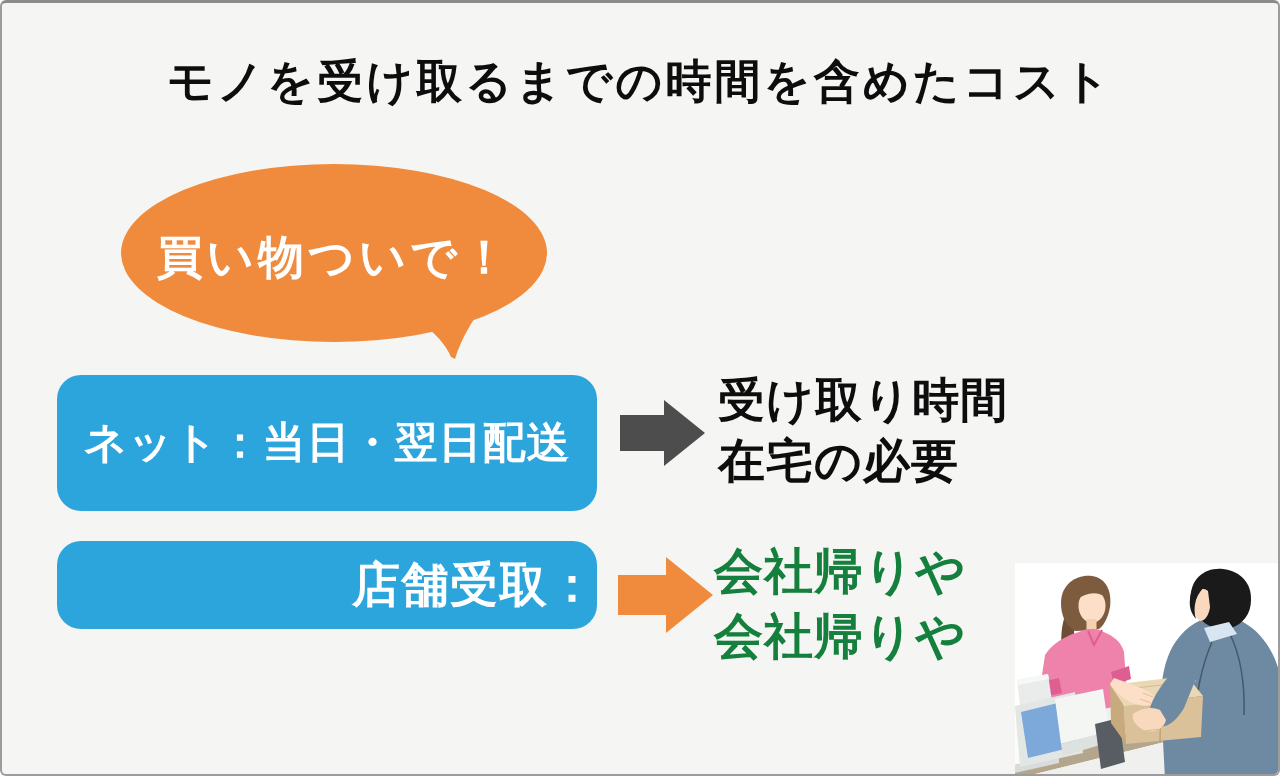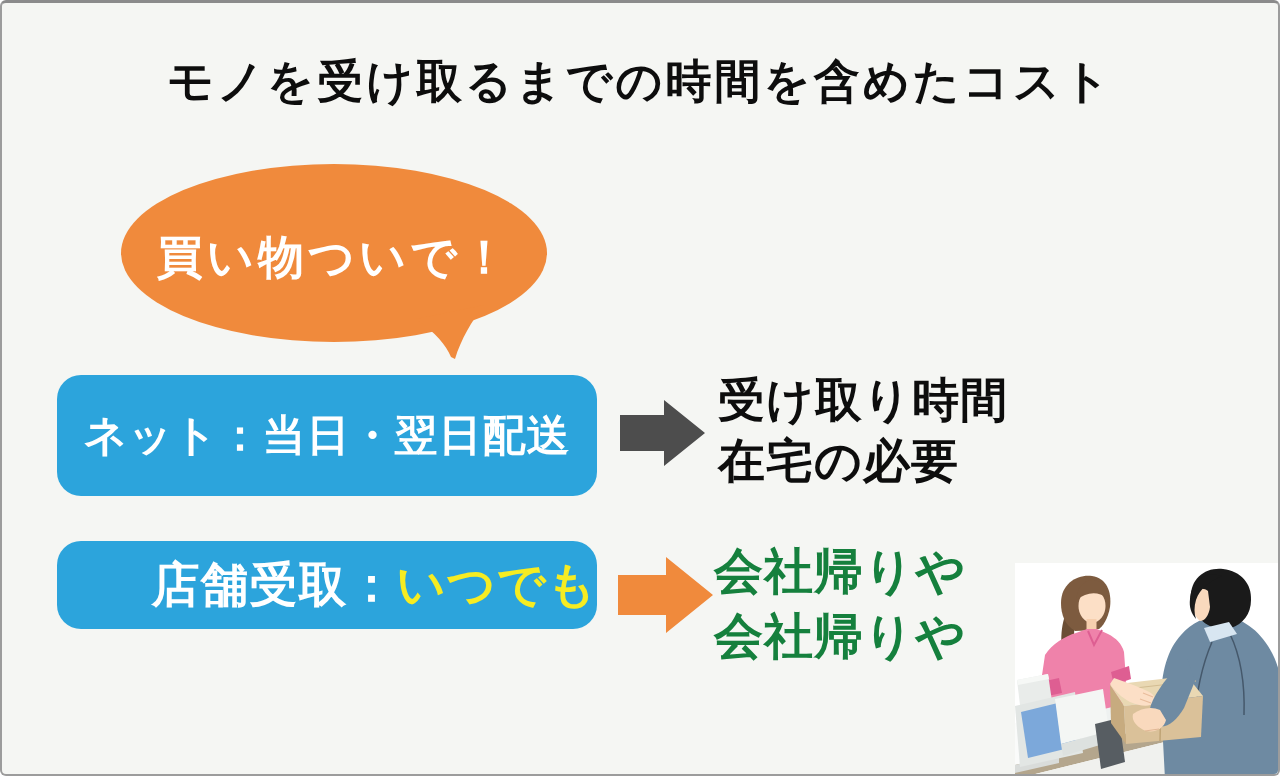--- a/index.html
+++ b/index.html
@@ -16,21 +16,21 @@
   .bubble-svg { position:absolute; left:118px; top:160px; }
   .bubble-text {
     position:absolute; left:120px; top:224px; width:424px; text-align:center;
     font-size:46px; font-weight:bold; color:#ffffff; letter-spacing:4px;
   }
   .box {
     position:absolute; left:55px; width:540px; background:#2ca4dc; border-radius:24px;
     display:flex; align-items:center; justify-content:center;
     color:#ffffff; font-weight:bold; white-space:nowrap;
   }
-  .box-net   { top:372px; height:121px; font-size:43px; letter-spacing:1px; }
+  .box-net   { top:372px; height:136px; font-size:43px; letter-spacing:1px; }
   .box-store { top:538px; height:88px; font-size:48px; letter-spacing:1px;justify-content:flex-end; }
   .hl { color:#f6ec22; }
   .arrow { position:absolute; }
   .arrow-net   { left:618px; top:396px; }
   .arrow-store { left:616px; top:553px; }
   .result { position:absolute; font-weight:bold; white-space:nowrap; }
   .result-net   { left:716px; top:366px; font-size:47px; line-height:61px; color:#0d0d0d; letter-spacing:1px; }
   .result-store { left:712px; top:536px; font-size:49px; line-height:65px; color:#15803d; letter-spacing:1px; z-index:5; }
   .illustration { position:absolute; left:1013px; top:560px; width:267px; height:216px; z-index:2; }
 </style>
@@ -55,21 +55,20 @@
     <polygon points="0,16 44,16 44,1 85,34 44,67 44,52 0,52" fill="#4d4d4d"></polygon>
   </svg>
 
   <div class="result result-net">
     <div>受け取り時間</div>
     <div>在宅の必要</div>
   </div>
 
   <div class="box box-store">
     <span>店舗受取：</span>
-      <span class="hl">いつでも</span>
   </div>
 
   <svg class="arrow arrow-store" width="96" height="78" viewBox="0 0 96 78">
     <polygon points="0,19 48,19 48,1 95,39 48,77 48,59 0,59" fill="#f08a3c"></polygon>
   </svg>
 
   <div class="result result-store">
     <div>会社帰りや</div>
     <div>会社帰りや</div>
   </div>

